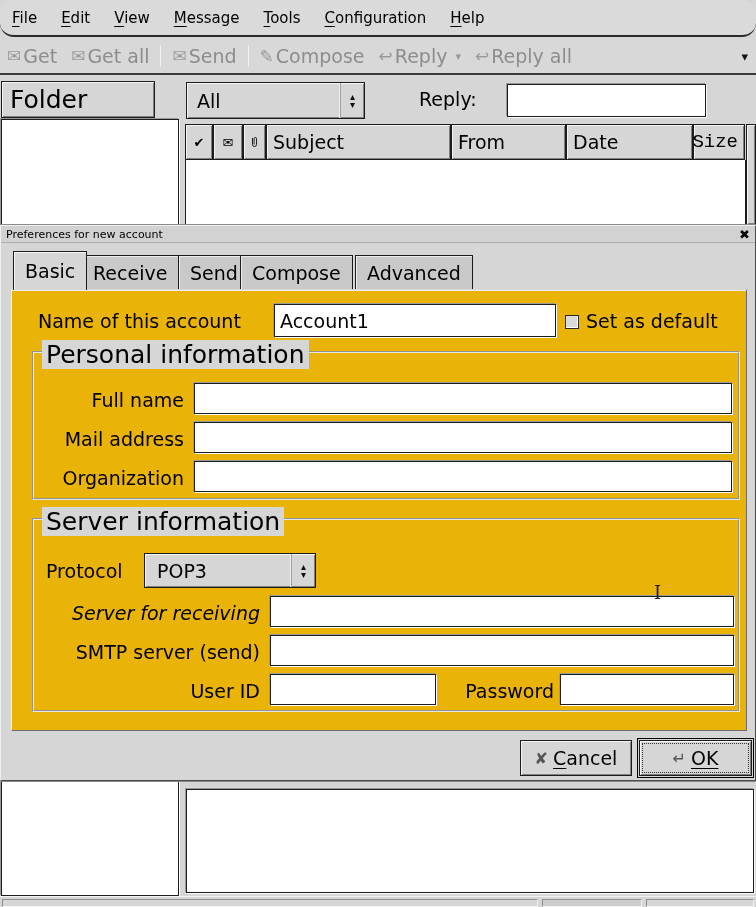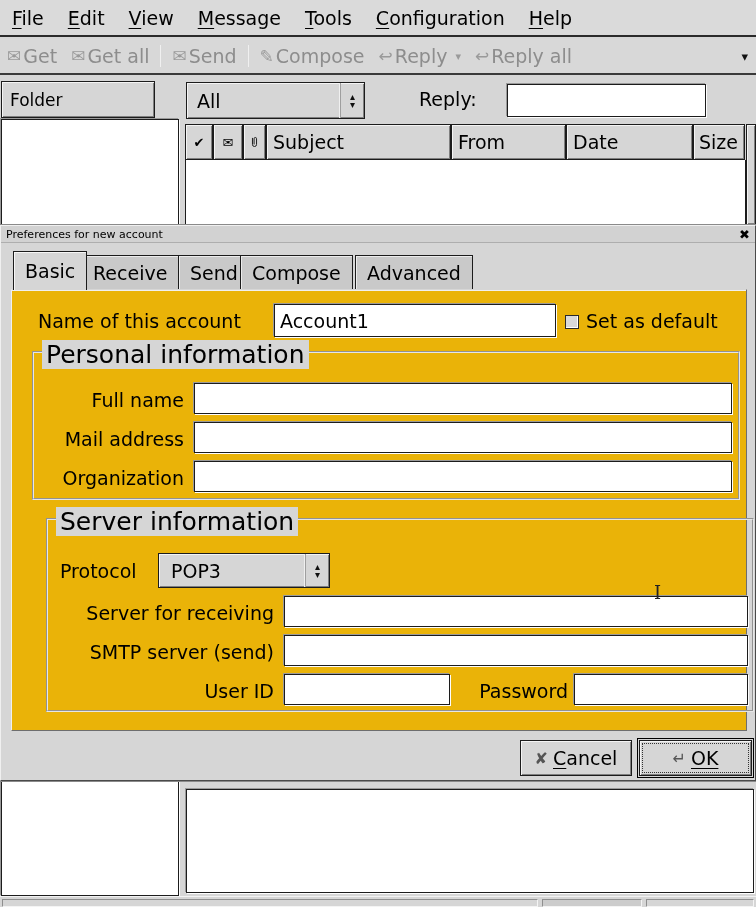--- a/index.html
+++ b/index.html
@@ -22,39 +22,39 @@
     border:1px solid #1c1c1c;
     box-shadow: -1px -1px 0 #9a9a9a, 1px 1px 0 #fdfdfd;
   }
   .abs { position:absolute; }
   .row-center { display:flex; align-items:center; }
 
   
   #menubar {
     position:absolute; left:0; top:0; width:756px; height:37px;
     background:#dadada; border-bottom:2px solid #2a2a2a;
-    display:flex; align-items:center; font-size:19px;
+    display:flex; align-items:center; font-size:15px;border-radius:14px;
   }
   .menu-item { padding:4px 12px; white-space:nowrap; cursor:default; }
   .mn { text-decoration:underline; text-underline-offset:3px; }
 
   
   #toolbar {
     position:absolute; left:0; top:39px; width:756px; height:36px;
     background:#d8d8d8; border-bottom:2px solid #3a3a3a;
     display:flex; align-items:center; font-size:19px; color:#8d8d8d;
   }
   .tb-item { display:flex; align-items:center; gap:2px; padding:2px 7px; white-space:nowrap; }
   .tb-icon { font-size:17px; color:#9a9a9a; }
   .tb-sep { width:1px; height:22px; background:#aeaeae; border-right:1px solid #f0f0f0; margin:0 4px; }
   .tb-caret { font-size:11px; color:#9a9a9a; margin-left:6px; }
   #tb-overflow { margin-left:auto; margin-right:8px; color:#111; font-size:13px; }
 
   
-  #folder-header { left:1px; top:81px; width:154px; height:37px; font-size:17px; padding-left:8px; }
+  #folder-header { left:1px; top:81px; width:154px; height:37px; font-size:25px; padding-left:8px; }
   #folder-pane  { left:1px; top:119px; width:178px; height:777px; }
   #filter-combo { left:186px; top:82px; width:179px; height:37px; padding-left:10px; font-size:19px; }
   .combo-ind {
     margin-left:auto; align-self:stretch; width:24px;
     border-left:1px solid #9f9f9f; box-shadow:-1px 0 0 #f0f0f0;
     display:flex; flex-direction:column; align-items:center; justify-content:center;
     font-size:10px; line-height:8px; color:#111;
   }
   #search-label { left:419px; top:88px; font-size:19px; }
   #search-input { left:507px; top:84px; width:199px; height:33px; font-size:18px; padding:0 5px;
@@ -234,21 +234,21 @@
   </div>
   <div class="hdr-cell raised" style="left:451px; width:115px;">
       <span>From</span>
     </div>
   <div class="hdr-cell raised" style="left:266px; width:185px;">
       <span>Subject</span>
     </div>
   <div class="hdr-cell raised" style="left:566px; width:127px;">
       <span>Date</span>
     </div>
-  <div class="hdr-cell raised" style="left:693px; width:52px; justify-content:flex-end;">
+  <div class="hdr-cell raised" style="left:693px; width:52px; justify-content:flex-end;font-family:Liberation Mono, monospace;">
       <span>Size</span>
     </div>
   <div id="msg-scrollbar" class="abs raised"></div>
   <div id="msg-list" class="abs"></div>
 
   <div id="right-lower-pane" class="abs sunken-white"></div>
 
   <div id="statusbar">
     <div class="status-seg" style="left:2px; width:536px;"></div>
     <div class="status-seg" style="left:542px; width:100px; background:#cccccc;"></div>
@@ -288,33 +288,33 @@
       <div class="frame" style="left:20px; top:61px; width:708px; height:149px;">
         <div class="legend">Personal information</div>
         <div class="field-label right" style="left:4px; top:36px; width:146px;">Full name</div>
         <input class="txt" style="left: 160px; top: 30px; width: 538px; height: 31px;" type="text" value="">
         <div class="field-label right" style="left:4px; top:75px; width:146px;">Mail address</div>
         <input class="txt" style="left: 160px; top: 69px; width: 538px; height: 31px;" type="text" value="">
         <div class="field-label right" style="left:4px; top:114px; width:146px;">Organization</div>
         <input class="txt" style="left: 160px; top: 108px; width: 538px; height: 31px;" type="text" value="">
       </div>
 
-      <div class="frame" style="left:34px; top:228px; width:708px; height:194px;">
+      <div class="frame" style="left:20px; top:228px; width:708px; height:194px;">
         <div class="legend">Server information</div>
 
         <div class="field-label" style="left:12px; top:40px;">Protocol</div>
         <div id="protocol-menu" class="raised row-center">
           <span>POP3</span>
           <span class="combo-ind">
               <span>▴</span>
               <span>▾</span>
             </span>
         </div>
 
-        <div class="field-label right" style="left:4px; top:82px; width:222px;">Server for receiving</div>
+        <div class="field-label right" style="left:4px; top:82px; width:222px;font-style:italic;">Server for receiving</div>
         <input class="txt" style="left: 236px; top: 76px; width: 464px; height: 31px;" type="text" value="">
 
         <div class="field-label right" style="left:4px; top:121px; width:222px;">SMTP server (send)</div>
         <input class="txt" style="left: 236px; top: 115px; width: 464px; height: 31px;" type="text" value="">
 
         <div class="field-label right" style="left:4px; top:160px; width:222px;">User ID</div>
         <input class="txt" style="left: 236px; top: 154px; width: 166px; height: 31px;" type="text" value="">
         <div class="field-label right" style="left:412px; top:160px; width:108px;">Password</div>
         <input class="txt" style="left: 526px; top: 154px; width: 174px; height: 31px;" type="text" value="">
       </div>

